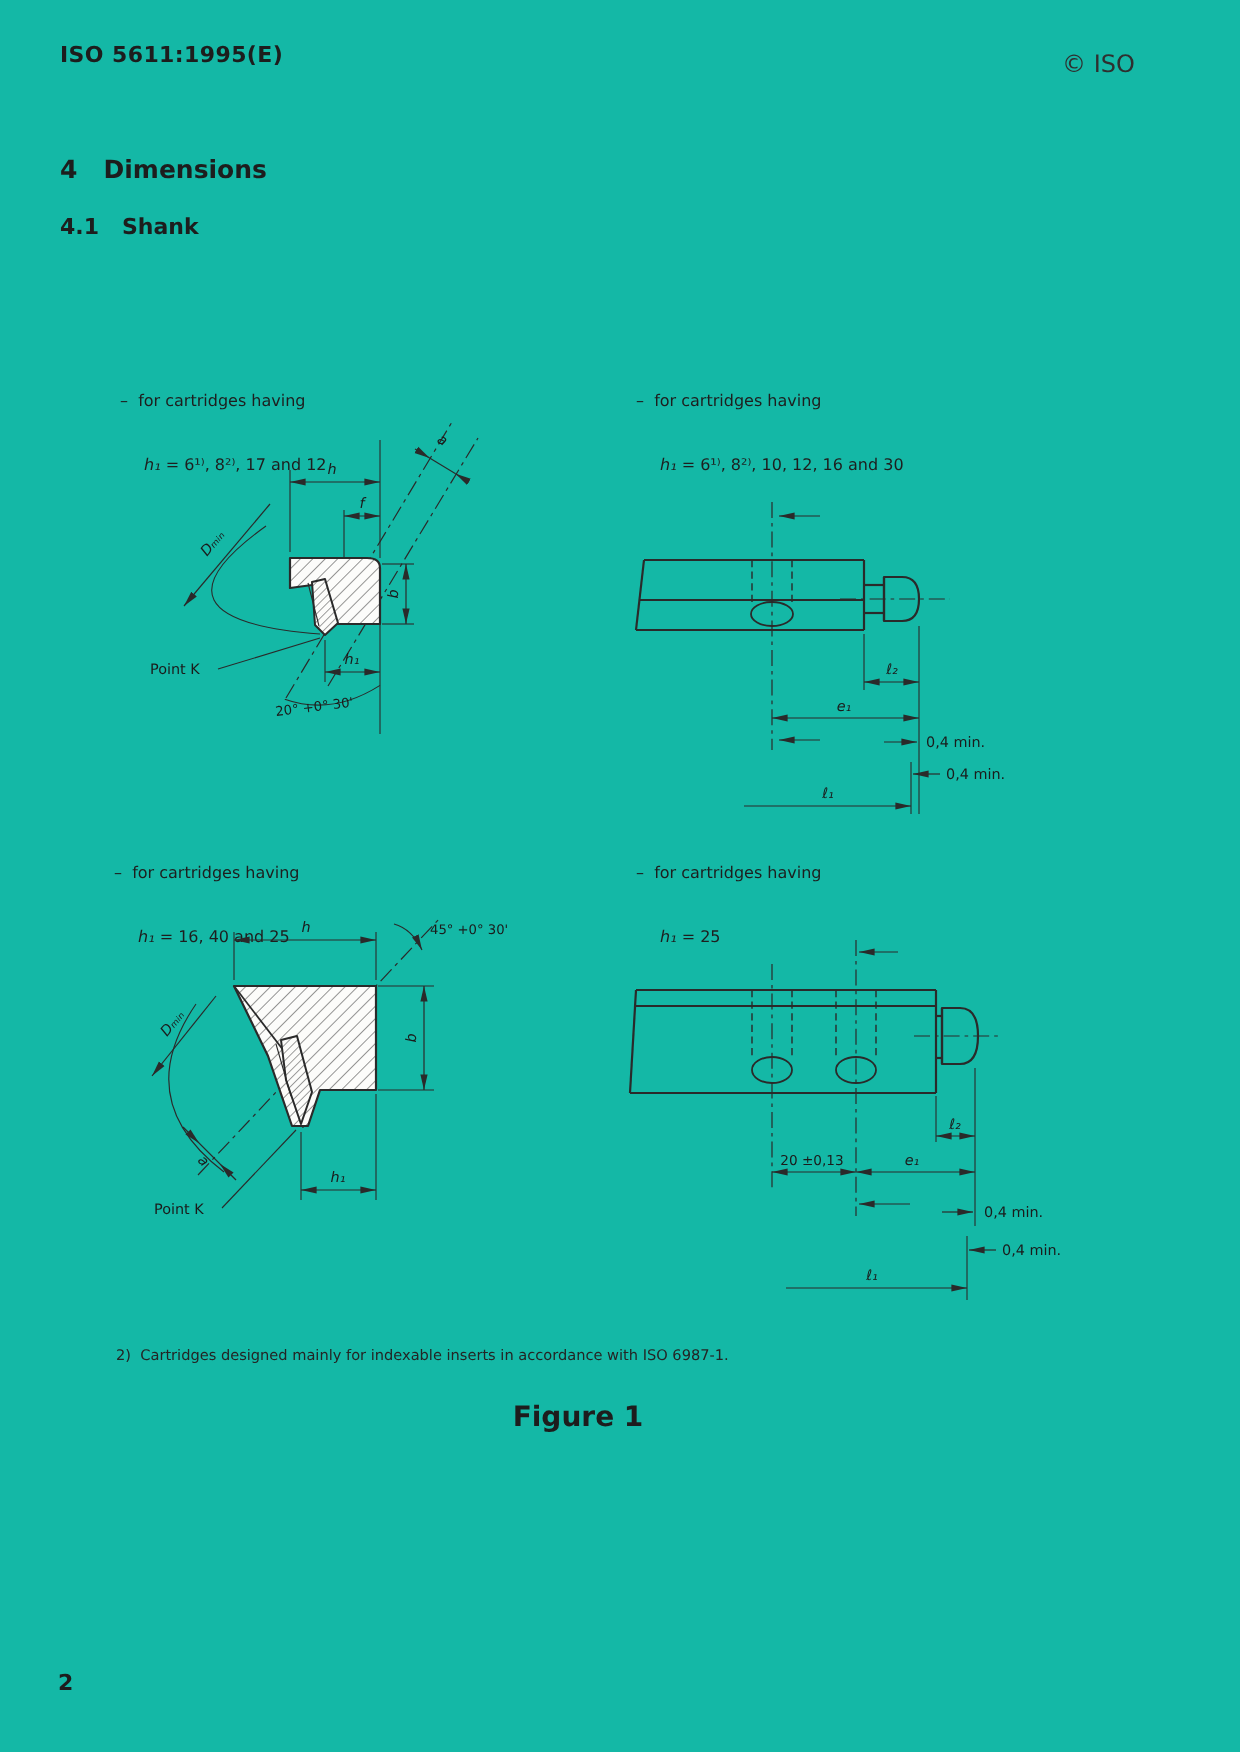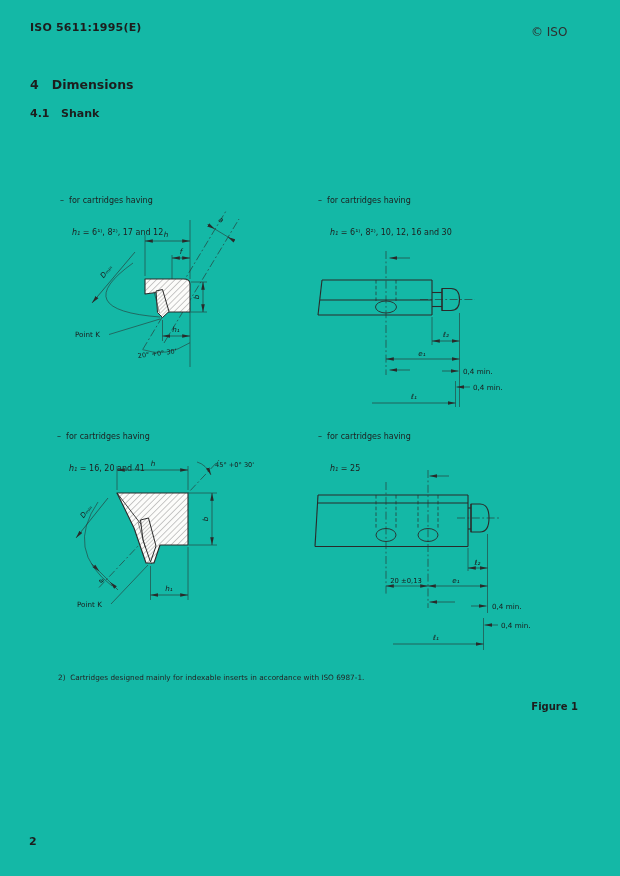--- a/index.html
+++ b/index.html
@@ -7,21 +7,21 @@
         font-family:"DejaVu Sans",sans-serif;color:#1d1d1d;overflow:hidden;margin:0 auto}
   .hdr-l{position:absolute;left:30px;top:21px;font-size:11px;font-weight:bold;letter-spacing:.2px;white-space:pre}
   .hdr-r{position:absolute;left:531px;top:25px;font-size:12px;color:#2f2f2f;white-space:pre}
   .sec{position:absolute;left:30px;top:77px;font-size:12.5px;font-weight:bold;white-space:pre}
   .sub{position:absolute;left:30px;top:107px;font-size:11px;font-weight:bold;white-space:pre}
   .intro{position:absolute;left:30px;top:133px;font-size:10.2px;color:#242424;white-space:pre}
   .cap{position:absolute;font-size:8px;line-height:10.5px;color:#1e1e1e;white-space:pre}
   .cap .ind{padding-left:12px}
   .cap .v{font-style:italic}
   .fn{position:absolute;left:58px;font-size:7.3px;color:#242424;white-space:pre}
-  .figcap{position:absolute;left:0;width:578px;top:701px;text-align:right;font-size:10px;font-weight:bold}
+  .figcap{position:absolute;left:0;width:578px;top:701px;text-align:center;font-size:14px;font-weight:bold}
   .pnum{position:absolute;left:29px;top:835px;font-size:11px;font-weight:bold}
   svg.drw{position:absolute;overflow:visible}
   .ln{stroke:#2a2a2a;stroke-width:1.1;fill:none;stroke-linejoin:round}
   .th{stroke:#2a2a2a;stroke-width:.55;fill:none}
   .dim{stroke:#2a2a2a;stroke-width:.6;fill:none}
   .cl{stroke:#2a2a2a;stroke-width:.6;fill:none;stroke-dasharray:8 2.5 1.8 2.5}
   .dsh{stroke:#2a2a2a;stroke-width:.7;fill:none;stroke-dasharray:3.6 2.2}
   .hb{fill:url(#hat);stroke:#2a2a2a;stroke-width:1.1;stroke-linejoin:round}
   .hi{fill:url(#hat2);stroke:#2a2a2a;stroke-width:1;stroke-linejoin:round}
   svg text{fill:#1b1b1b}
@@ -59,21 +59,21 @@
   <div class="cap" style="left:60px;top:175px">
     <div>–  for cartridges having</div>
     <div class="ind"><span class="v">h₁</span><span> = 6¹⁾, 8²⁾, 17 and 12</span></div>
   </div>
   <div class="cap" style="left:318px;top:175px">
     <div>–  for cartridges having</div>
     <div class="ind"><span class="v">h₁</span><span> = 6¹⁾, 8²⁾, 10, 12, 16 and 30</span></div>
   </div>
   <div class="cap" style="left:57px;top:411px">
     <div>–  for cartridges having</div>
-    <div class="ind"><span class="v">h₁</span><span> = 16, 20 and 41</span></div>
+    <div class="ind"><span class="v">h₁</span><span> = 16, 40 and 25</span></div>
   </div>
   <div class="cap" style="left:318px;top:411px">
     <div>–  for cartridges having</div>
     <div class="ind"><span class="v">h₁</span><span> = 25</span></div>
   </div>
 
   <svg class="drw" style="left:60px;top:195px" width="250" height="190" viewBox="0 0 250 190">
     <g>
       <line class="cl" x1="83" y1="154" x2="166" y2="16"></line>
       <line class="cl" x1="104" y1="148" x2="179" y2="24"></line>

